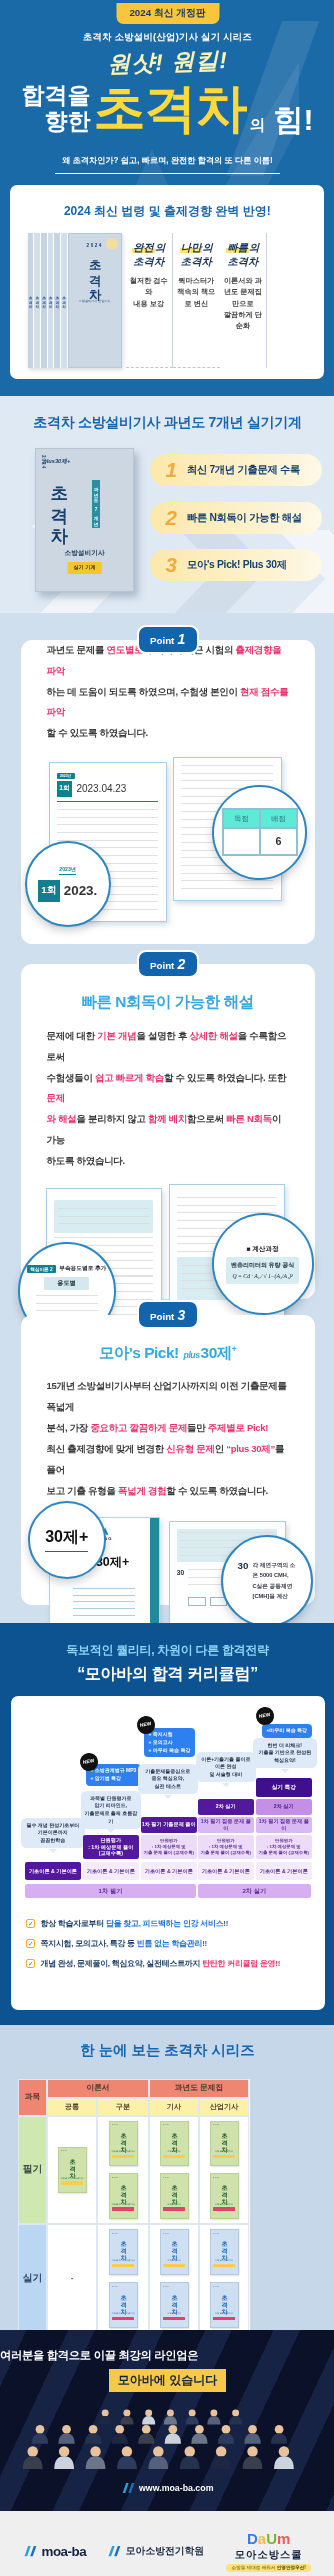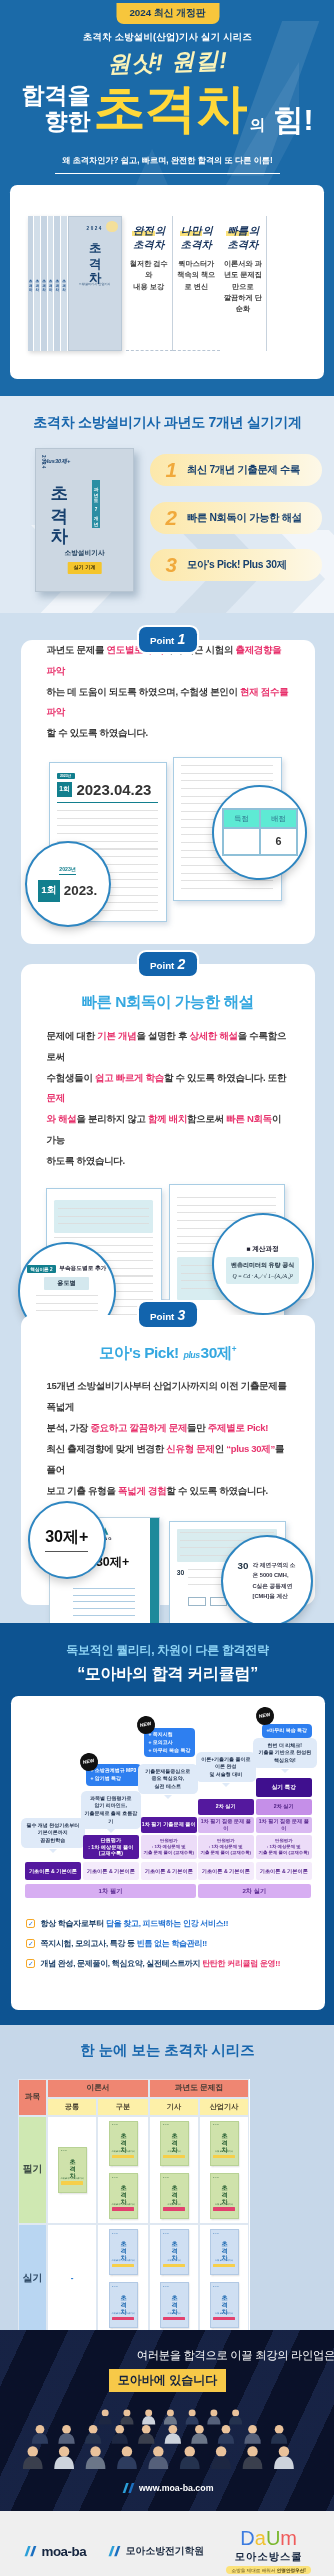--- a/index.html
+++ b/index.html
@@ -78,21 +78,21 @@
 .page{position:absolute;background:#fff;border:0.5px solid #a9cde4;box-shadow:1.5px 2.6px 5.2px rgba(90,120,150,.25);padding:7.2px}
 .glines{background:repeating-linear-gradient(180deg,#dcdcdc 0 1px,transparent 1px 7.7px);opacity:.85}
 .glines.blue{background:repeating-linear-gradient(180deg,#9fc3dd 0 1px,transparent 1px 6.7px)}
 .magcirc{position:absolute;background:#fff;border:2.1px solid #2e86c1;border-radius:50%;box-shadow:0 4.1px 8.2px rgba(0,0,0,.18);display:flex;flex-direction:column;align-items:center;justify-content:center;text-align:center}
 
 .m1-l{left:28px;top:5.2px;width:118px;height:160px}
 .m1-r{left:152px;top:0;width:109px;height:144px}
 .ychip{display:inline-block;background:#127f8e;color:#fff;font-size:3.6px;font-weight:700;padding:1px 3.1px;border-radius:1px}
 .rrow{display:flex;align-items:center;gap:4.1px;margin-top:2.1px;border-bottom:1px solid #127f8e;padding-bottom:4.1px}
 .rrow .rbox{background:#127f8e;color:#fff;font-weight:800;font-size:6.7px;width:15.5px;height:15.5px;display:flex;align-items:center;justify-content:center}
-.rrow .dt{font-size:15px;font-weight:700;color:#333}
+.rrow .dt{font-size:10px;font-weight:400;color:#333}
 .m1-l .glines{height:103px;margin-top:7.2px}
 .m1-r .glines{height:124px}
 .mc-tr{right:7.2px;top:28px;width:95px;height:95px}
 .sctable{display:grid;grid-template-columns:37px 37px;grid-template-rows:18.5px 27px;border:0.5px solid #8fc0d8}
 .sctable div{border:0.5px solid #8fc0d8;display:flex;align-items:center;justify-content:center}
 .sctable .h{background:#5eead4;color:#2c6f8a;font-size:7.2px;font-weight:400}
 .sctable .v{font-size:10.8px;color:#333;font-weight:600}
 .mc-bl{left:4.1px;top:84px;width:86px;height:86px}
 .ychip2{color:#127f8e;font-size:5.2px;font-weight:800;border-bottom:1px solid #127f8e;padding-bottom:1px}
 .rrow2{display:flex;align-items:center;gap:4.1px;margin-top:5.2px}
@@ -200,34 +200,34 @@
 .mb i{font-style:normal;writing-mode:vertical-rl;text-orientation:upright;font-weight:800;font-size:6.2px;letter-spacing:0.5px}
 .mb u{text-decoration:none;font-size:2.3px;margin-top:1.5px;white-space:nowrap}
 .mb .band{width:78%;height:3.6px;margin-top:1.5px;border-radius:0.5px}
 .band.y{background:#f6cf4a}.band.p{background:#e2416e}
 .mb.g{background:#cfe2ab;border:0.5px solid #b8d295;color:#20592e}
 .mb.b{background:#cfdff2;border:0.5px solid #b2c9e4;color:#1a67b0}
 
 
 .crowd{height:181px;background:#0a1129;color:#fff}
 .crowd:before{content:"";position:absolute;inset:0;background:repeating-linear-gradient(115deg,rgba(47,68,120,.35) 0 24px,transparent 24px 62px)}
-.crowd h2{position:relative;margin-top:18.5px;text-align:right;font-size:11.3px;font-weight:400;letter-spacing:-0.3px}
+.crowd h2{position:relative;margin-top:18.5px;text-align:left;font-size:11.3px;font-weight:700;letter-spacing:-0.3px}
 .ybox{position:relative;margin:5.2px auto 0;width:max-content;background:#f7c948;color:#14233f;font-size:12px;font-weight:900;padding:3.1px 9.3px}
 .people{position:relative;display:block;margin:2.1px auto 0;width:314px;height:88px}
 .urlrow{position:relative;display:flex;align-items:center;justify-content:center;gap:4.1px;margin-top:1px}
 .urlrow span{font-size:8.8px;font-weight:700}
 .mk{width:13.4px;height:10.3px}
 
 
 .foot{height:81px;background:#efefef;display:flex;align-items:center;justify-content:space-between;padding:0 24px}
 .f1,.f2{display:flex;align-items:center;gap:4.1px}
 .f1 b{font-size:13.4px;font-weight:900;color:#15253f;letter-spacing:-0.5px}
 .f2 b{font-size:9.8px;font-weight:800;color:#1b2a40}
 .f3{display:flex;flex-direction:column;align-items:center;gap:2.1px}
-.daum{font-size:20px;font-weight:400;line-height:1}
+.daum{font-size:15px;font-weight:700;line-height:1}
 .daum .ld{color:#3d7ce0}.daum .la{color:#f1c232}.daum .lu{color:#7cb82f}.daum .lm{color:#ef5b5b}
 .f3>b{font-size:10.3px;font-weight:900;color:#15253f;letter-spacing:1px}
 .ytag{background:#fbe27a;border-radius:5.2px;font-size:4.6px;color:#5a4a18;padding:1.5px 5.2px}
 .ytag b{font-weight:800;color:#3e3208}
 </style>
 </head>
 <body>
 
 <section class="hero">
   <div class="deco1"></div>
@@ -239,20 +239,21 @@
     <div class="ht-left">
       <span>합격을</span>
       <span>향한</span>
     </div>
     <div class="ht-main">초격차</div>
     <div class="ht-right"><span class="small">의</span> <span>힘!</span></div>
   </div>
   <div class="tagline"><span>왜 초격차인가? 쉽고, 빠르며, 완전한 합격의 또 다른 이름!</span></div>
 
   <div class="hcard">
+    <h2>2024 최신 법령 및 출제경향 완벽 반영!</h2>
     <div class="hcard-body">
       <div class="bookstack">
         <div class="spine">
             <span>초격차</span>
           </div>
         <div class="spine">
             <span>초격차</span>
           </div>
         <div class="spine">
             <span>초격차</span>

